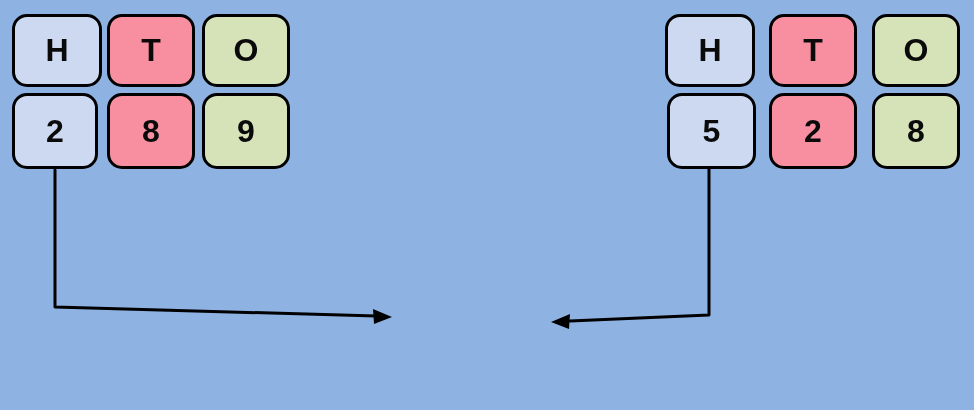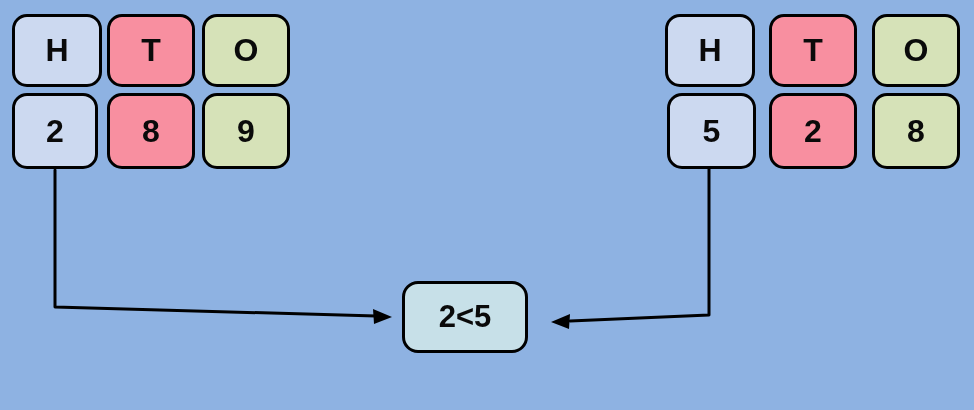--- a/index.html
+++ b/index.html
@@ -85,15 +85,14 @@
     <g stroke="var(--line)" fill="none" stroke-width="3" stroke-linejoin="round" stroke-linecap="round">
       <polyline points="55,170 55,307 376,316"></polyline>
       <polygon points="392,317 373,309 374,324" fill="var(--line)" stroke="none"></polygon>
     </g>
     <g stroke="var(--line)" fill="none" stroke-width="3" stroke-linejoin="round" stroke-linecap="round">
       <polyline points="709,168 709,315 570,321"></polyline>
       <polygon points="551,322 570,314 569,329" fill="var(--line)" stroke="none"></polygon>
     </g>
   </svg>
 
-  <div class="result-box">2&lt;5</div>
 
 </div>
 
 </body></html>

